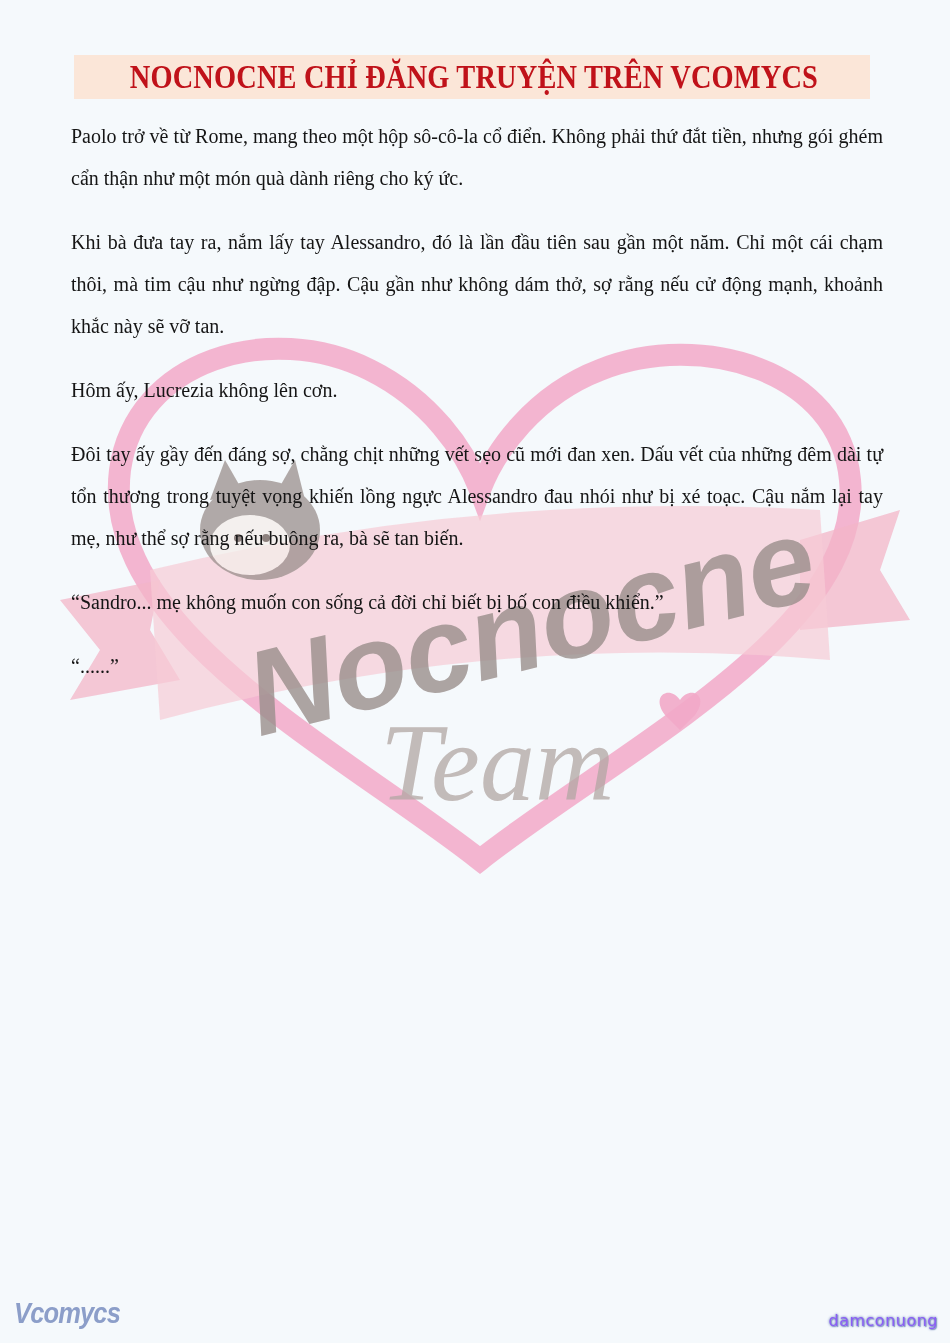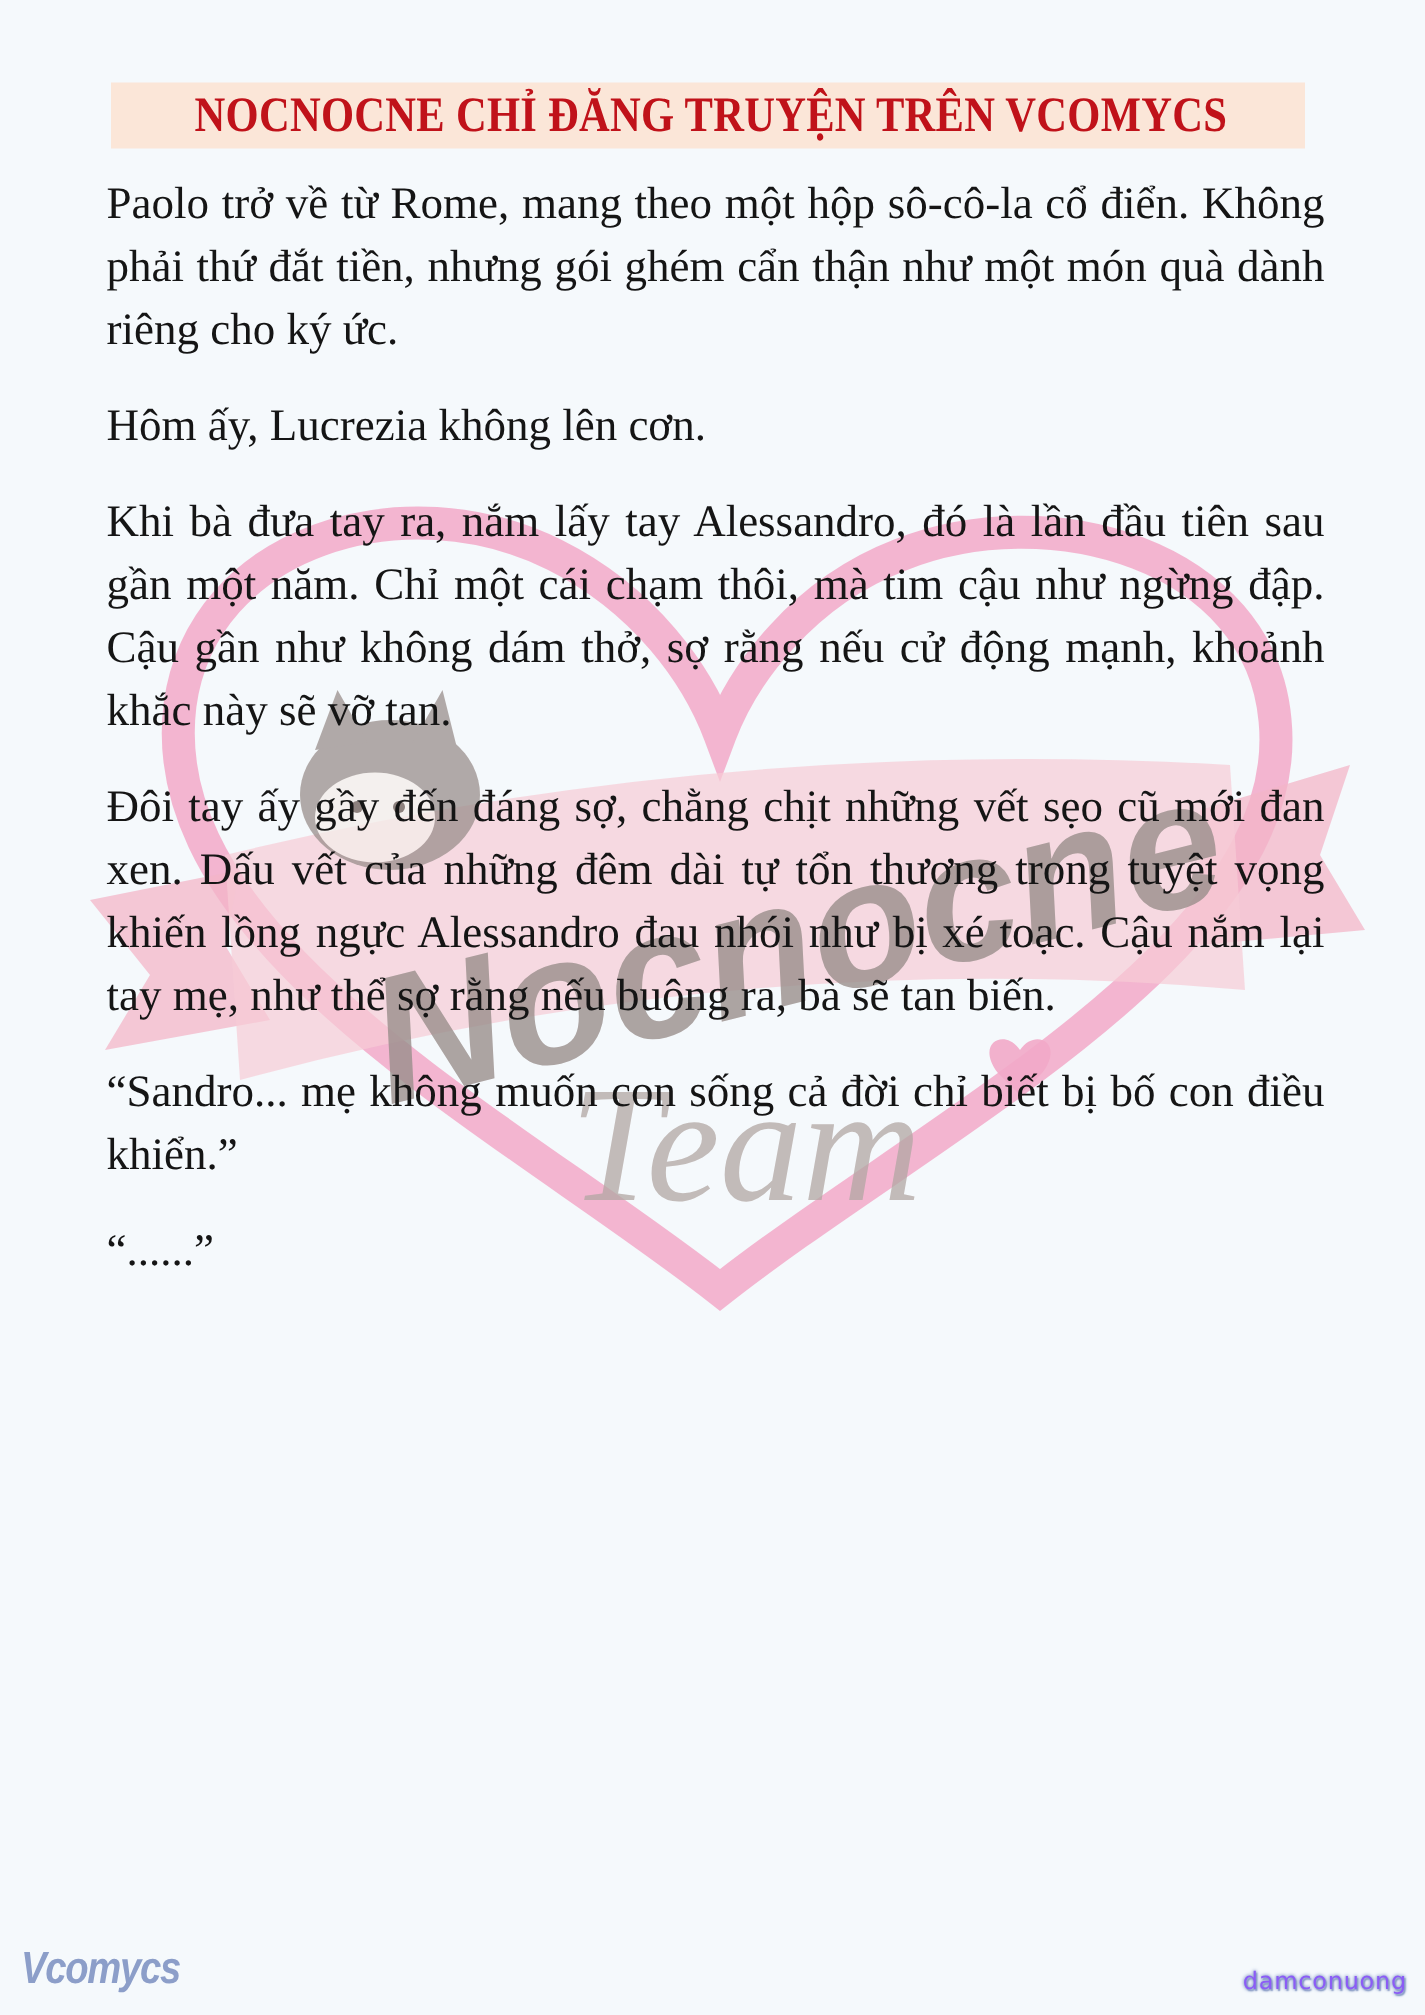--- a/index.html
+++ b/index.html
@@ -48,21 +48,21 @@
       z-index: 3;
     }
     .content {
       position: absolute;
       left: 71px; top: 115px;
       width: 812px;
       z-index: 3;
       color: #151515;
     }
     .para {
-      font-size: 30px;
+      font-size: 20px;
       line-height: 42px;
       margin: 0 0 22px 0;
       text-align: justify;
       font-family: "Liberation Serif", serif;
     }
     .footer-logo {
       position: absolute;
       left: 14px; top: 1296px;
       font-family: "Liberation Sans", sans-serif;
       font-style: italic;
@@ -112,22 +112,22 @@
     <text x="340" y="500" font-family="Liberation Serif, serif" font-style="italic" font-size="110" fill="#b2a7a3" opacity="0.75">Team</text>
 
     <path d="M640 400 C 630 385, 610 395, 625 415 L 640 430 L 655 415 C 670 395, 650 385, 640 400 Z" fill="#f2a9c8" opacity="0.9"></path>
   </svg>
 
   <div class="header-band"></div>
   <div class="header-title">NOCNOCNE CHỈ ĐĂNG TRUYỆN TRÊN VCOMYCS</div>
 
   <div class="content">
     <p class="para">Paolo trở về từ Rome, mang theo một hộp sô-cô-la cổ điển. Không phải thứ đắt tiền, nhưng gói ghém cẩn thận như một món quà dành riêng cho ký ức.</p>
+    <p class="para">Khi bà đưa tay ra, nắm lấy tay Alessandro, đó là lần đầu tiên sau gần một năm. Chỉ một cái chạm thôi, mà tim cậu như ngừng đập. Cậu gần như không dám thở, sợ rằng nếu cử động mạnh, khoảnh khắc này sẽ vỡ tan.</p>
     <p class="para">Hôm ấy, Lucrezia không lên cơn.</p>
-    <p class="para">Khi bà đưa tay ra, nắm lấy tay Alessandro, đó là lần đầu tiên sau gần một năm. Chỉ một cái chạm thôi, mà tim cậu như ngừng đập. Cậu gần như không dám thở, sợ rằng nếu cử động mạnh, khoảnh khắc này sẽ vỡ tan.</p>
     <p class="para">Đôi tay ấy gầy đến đáng sợ, chằng chịt những vết sẹo cũ mới đan xen. Dấu vết của những đêm dài tự tổn thương trong tuyệt vọng khiến lồng ngực Alessandro đau nhói như bị xé toạc. Cậu nắm lại tay mẹ, như thể sợ rằng nếu buông ra, bà sẽ tan biến.</p>
     <p class="para">“Sandro... mẹ không muốn con sống cả đời chỉ biết bị bố con điều khiển.”</p>
     <p class="para">“......”</p>
   </div>
 
   <div class="footer-logo">Vcomycs</div>
   <div class="footer-credit">damconuong</div>
 </div>
 
 </body></html>

